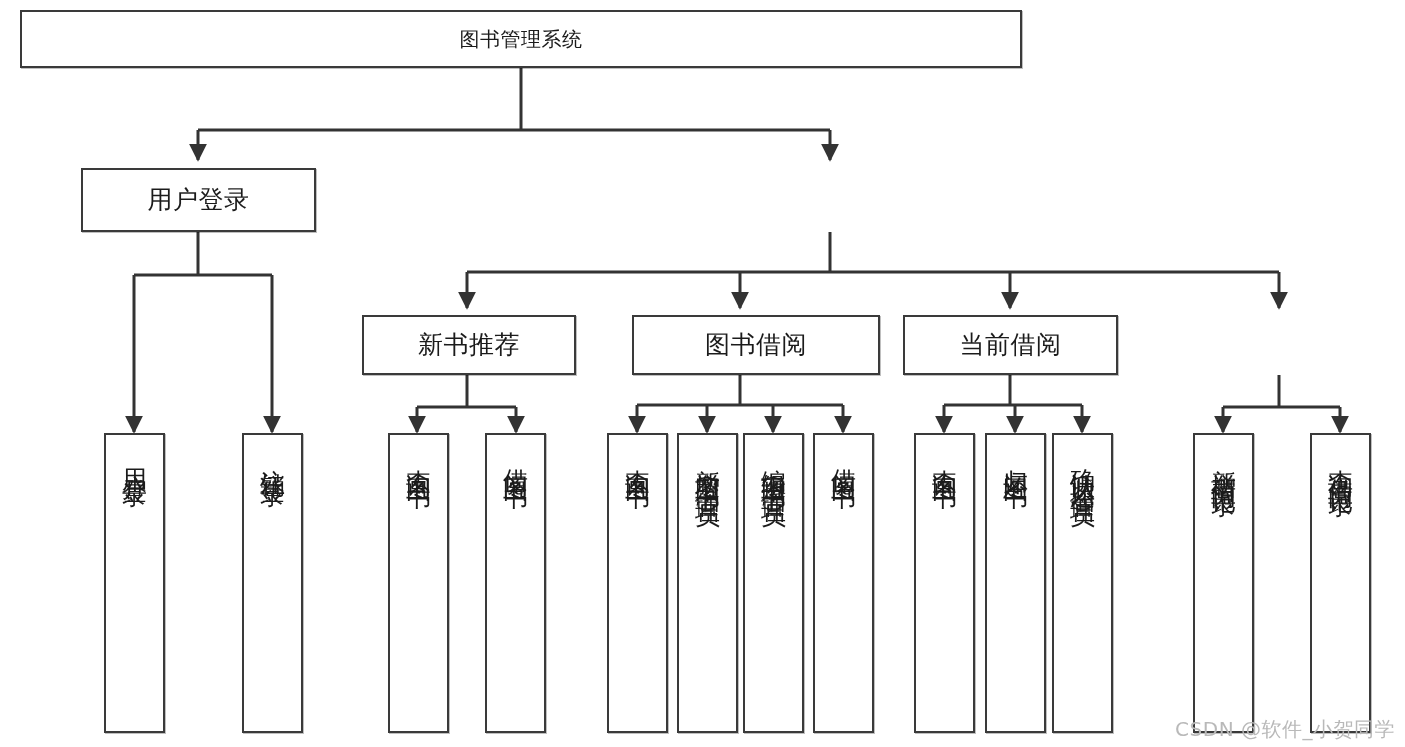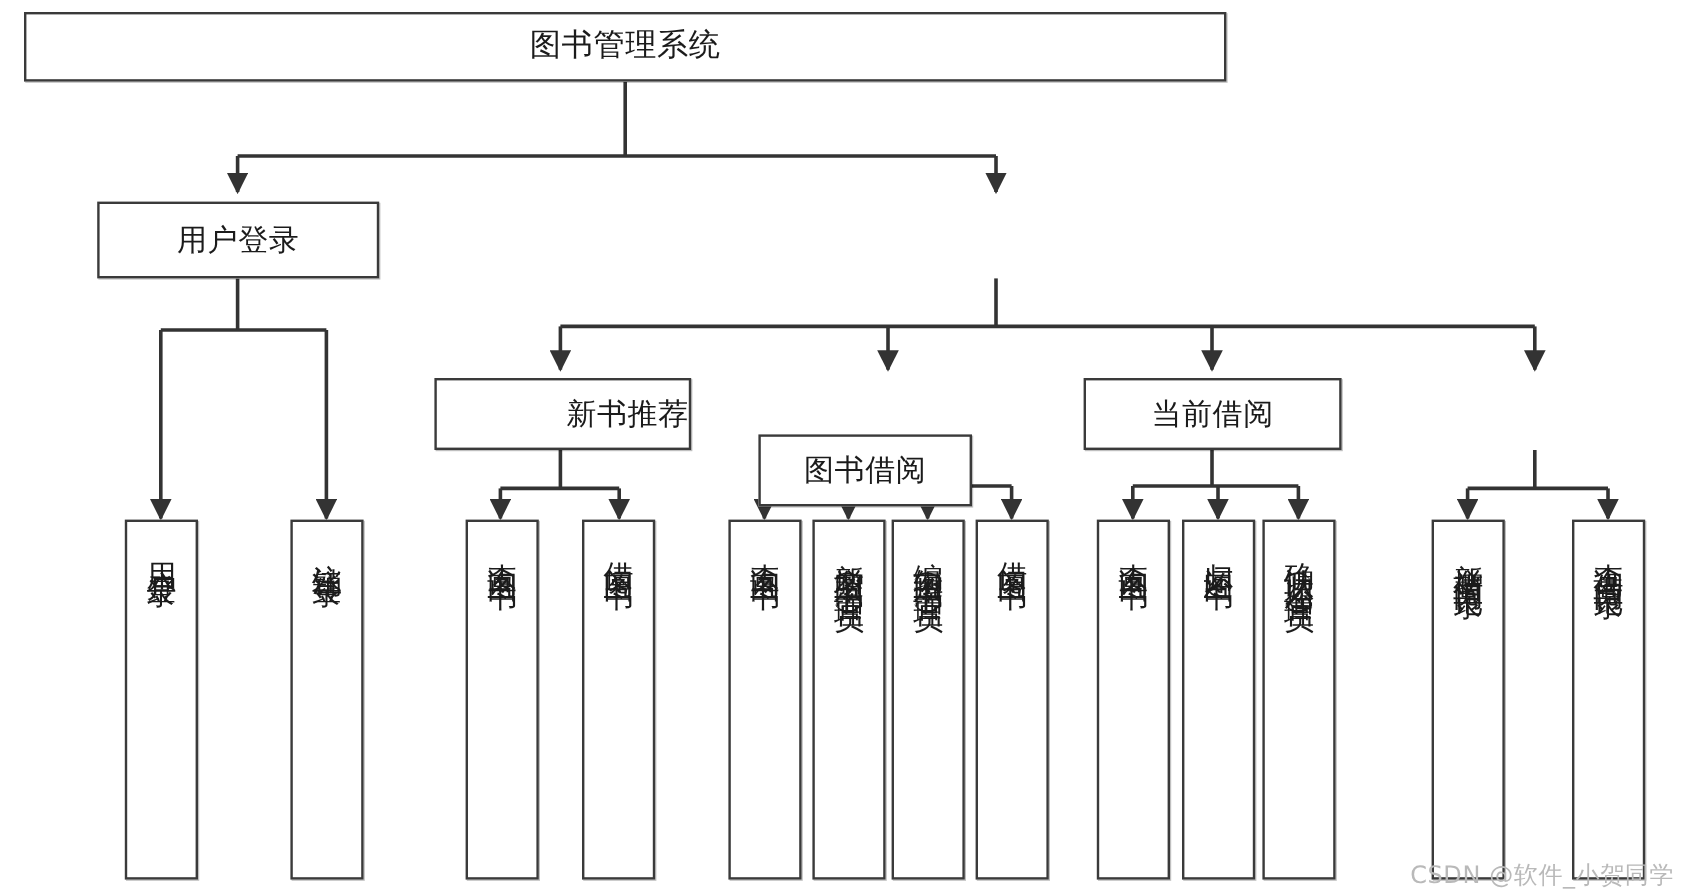--- a/index.html
+++ b/index.html
@@ -48,21 +48,21 @@
     align-items: flex-start;
     padding-top: 14px;
   }
   .node.vert .label {
     writing-mode: vertical-rl;
     text-orientation: upright;
     font-size: 25px;
     letter-spacing: 5px;
     line-height: 1;
   }
-  .node.root .label { font-size: 26px; }
+  .node.root .label { font-size: 20px; }
   .watermark {
     position: absolute;
     right: 10px;
     bottom: 4px;
     font-size: 20px;
     color: #b9b9b9;
     letter-spacing: 0.5px;
     white-space: nowrap;
     font-family: "DejaVu Sans", "Liberation Sans", sans-serif;
   }
@@ -123,24 +123,24 @@
   </svg>
 
   <div class="node horiz root" style="left:20px; top:10px; width:1002px; height:58px;">
     <span class="label">图书管理系统</span>
   </div>
 
   <div class="node horiz" style="left:81px; top:168px; width:235px; height:64px;">
     <span class="label">用户登录</span>
   </div>
 
-  <div class="node horiz" style="left:362px; top:315px; width:214px; height:60px;justify-content:flex-end;">
+  <div class="node horiz" style="left:362px; top:315px; width:214px; height:60px;">
     <span class="label">新书推荐</span>
   </div>
-  <div class="node horiz" style="left:632px; top:315px; width:178px; height:60px;margin-top:47px;">
+  <div class="node horiz" style="left:632px; top:315px; width:248px; height:60px;">
     <span class="label">图书借阅</span>
   </div>
   <div class="node horiz" style="left:903px; top:315px; width:215px; height:60px;">
     <span class="label">当前借阅</span>
   </div>
 
   <div class="node vert" style="left:104px; top:433px; width:61px; height:300px;">
     <span class="label">用户登录</span>
   </div>
   <div class="node vert" style="left:242px; top:433px; width:61px; height:300px;">

